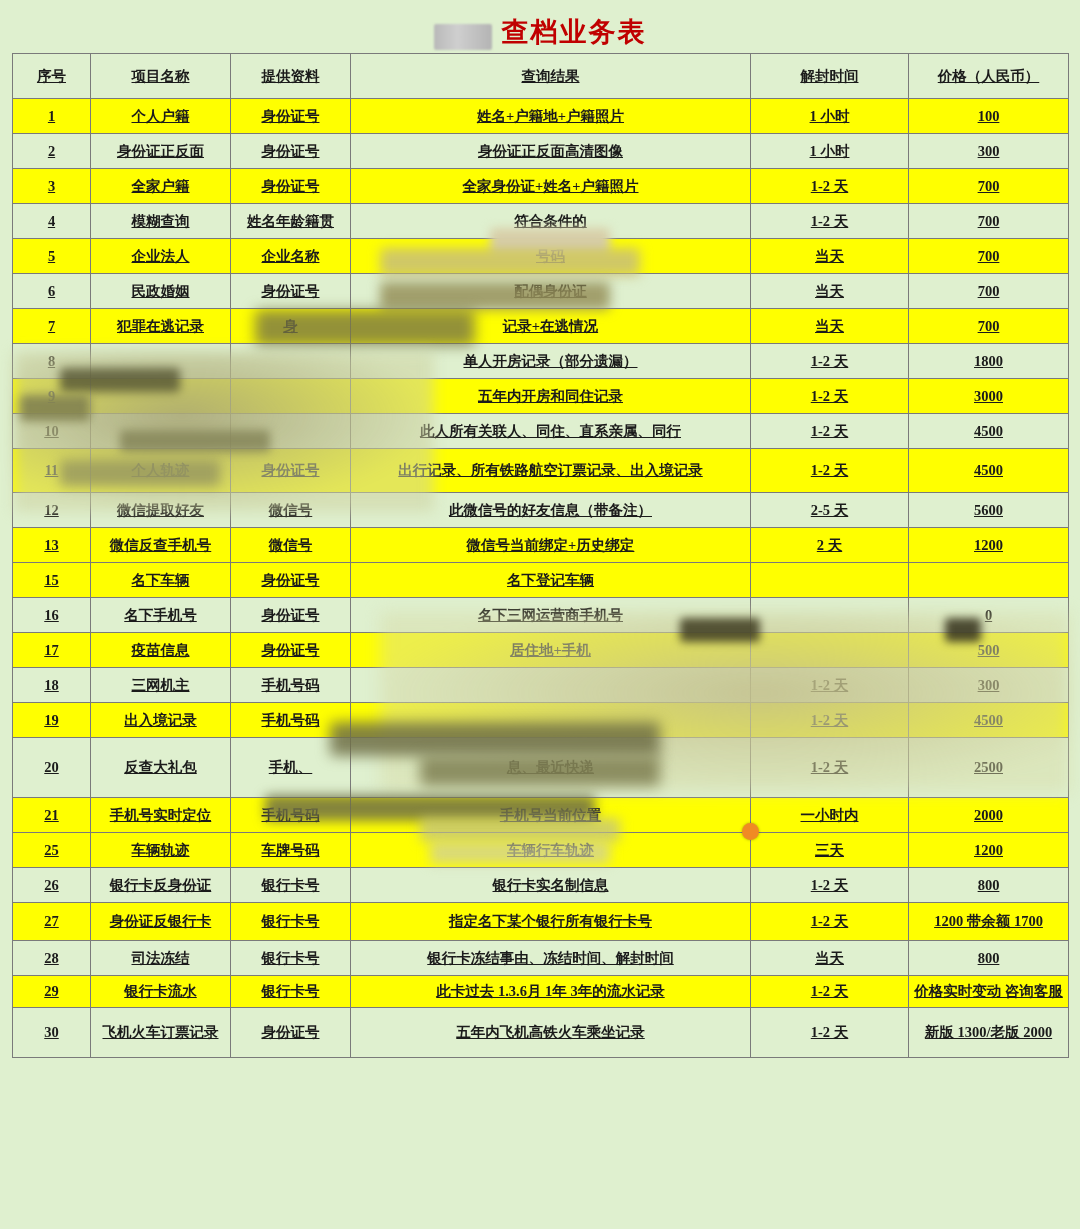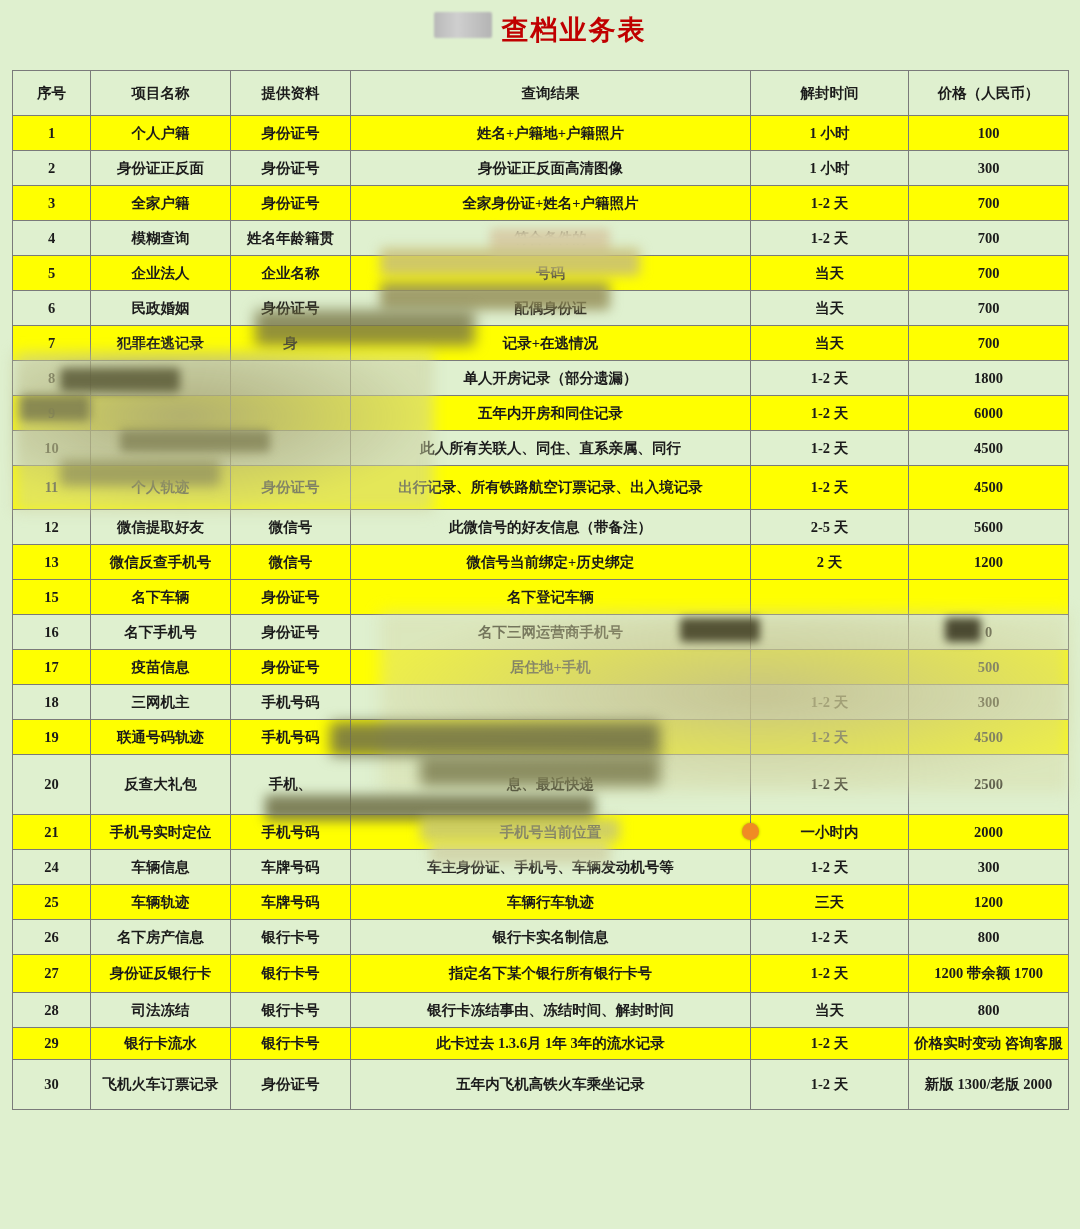--- a/index.html
+++ b/index.html
@@ -17,45 +17,46 @@
   .page {
     width: 1080px;
     height: 1229px;
     position: relative;
     background: #dff0cf;
     box-sizing: border-box;
   }
   .title-bar {
     height: 46px;
     display: flex;
-    align-items: flex-start;
+    align-items: flex-end;
     justify-content: center;
     gap: 10px;
-    padding-top: 12px;
+    padding-top: 4px;
   }
   .title-redact {
     display: inline-block;
     width: 58px;
     height: 26px;
     background: linear-gradient(90deg,#b9b9b9,#cfcfcf 40%,#b4b4b4);
     filter: blur(1px);
     border-radius: 2px;
   }
   .doc-title {
     font-size: 27px;
     font-weight: bold;
     letter-spacing: 2px;
     color: #c00000;
     font-family: "Liberation Serif", serif;
   }
   table.main {
     border-collapse: collapse;
     width: 1056px;
-    margin: 12px 12px;
+    margin: 3px 12px;
     table-layout: fixed;
+    text-decoration: underline;
   }
   table.main td, table.main th {
     border: 1px solid #7a7a7a;
     text-align: center;
     vertical-align: middle;
     font-size: 14.5px;
     padding: 4px 2px;
     line-height: 1.25;
     font-family: "Liberation Serif", serif;
     font-weight: bold;
@@ -183,21 +184,21 @@
         <td>单人开房记录（部分遗漏）</td>
         <td>1-2 天</td>
         <td>1800</td>
       </tr>
       <tr class="yellow">
         <td>9</td>
         <td></td>
         <td></td>
         <td>五年内开房和同住记录</td>
         <td>1-2 天</td>
-        <td>6000</td>
+        <td>3000</td>
       </tr>
       <tr class="green">
         <td>10</td>
         <td></td>
         <td></td>
         <td>此人所有关联人、同住、直系亲属、同行</td>
         <td>1-2 天</td>
         <td>4500</td>
       </tr>
       <tr class="yellow" style="height:44px">
@@ -251,21 +252,21 @@
       <tr class="green">
         <td>18</td>
         <td>三网机主</td>
         <td>手机号码</td>
         <td></td>
         <td>1-2 天</td>
         <td>300</td>
       </tr>
       <tr class="yellow">
         <td>19</td>
-        <td>联通号码轨迹</td>
+        <td>出入境记录</td>
         <td>手机号码</td>
         <td></td>
         <td>1-2 天</td>
         <td>4500</td>
       </tr>
       <tr class="green" style="height:60px">
         <td>20</td>
         <td>反查大礼包</td>
         <td>手机、</td>
         <td>息、最近快递</td>
@@ -273,39 +274,31 @@
         <td>2500</td>
       </tr>
       <tr class="yellow">
         <td>21</td>
         <td>手机号实时定位</td>
         <td>手机号码</td>
         <td>手机号当前位置</td>
         <td>一小时内</td>
         <td>2000</td>
       </tr>
-      <tr class="green">
-        <td>24</td>
-        <td>车辆信息</td>
-        <td>车牌号码</td>
-        <td>车主身份证、手机号、车辆发动机号等</td>
-        <td>1-2 天</td>
-        <td>300</td>
-      </tr>
       <tr class="yellow">
         <td>25</td>
         <td>车辆轨迹</td>
         <td>车牌号码</td>
         <td>车辆行车轨迹</td>
         <td>三天</td>
         <td>1200</td>
       </tr>
       <tr class="green">
         <td>26</td>
-        <td>名下房产信息</td>
+        <td>银行卡反身份证</td>
         <td>银行卡号</td>
         <td>银行卡实名制信息</td>
         <td>1-2 天</td>
         <td>800</td>
       </tr>
       <tr class="yellow" style="height:38px">
         <td>27</td>
         <td>身份证反银行卡</td>
         <td>银行卡号</td>
         <td>指定名下某个银行所有银行卡号</td>

